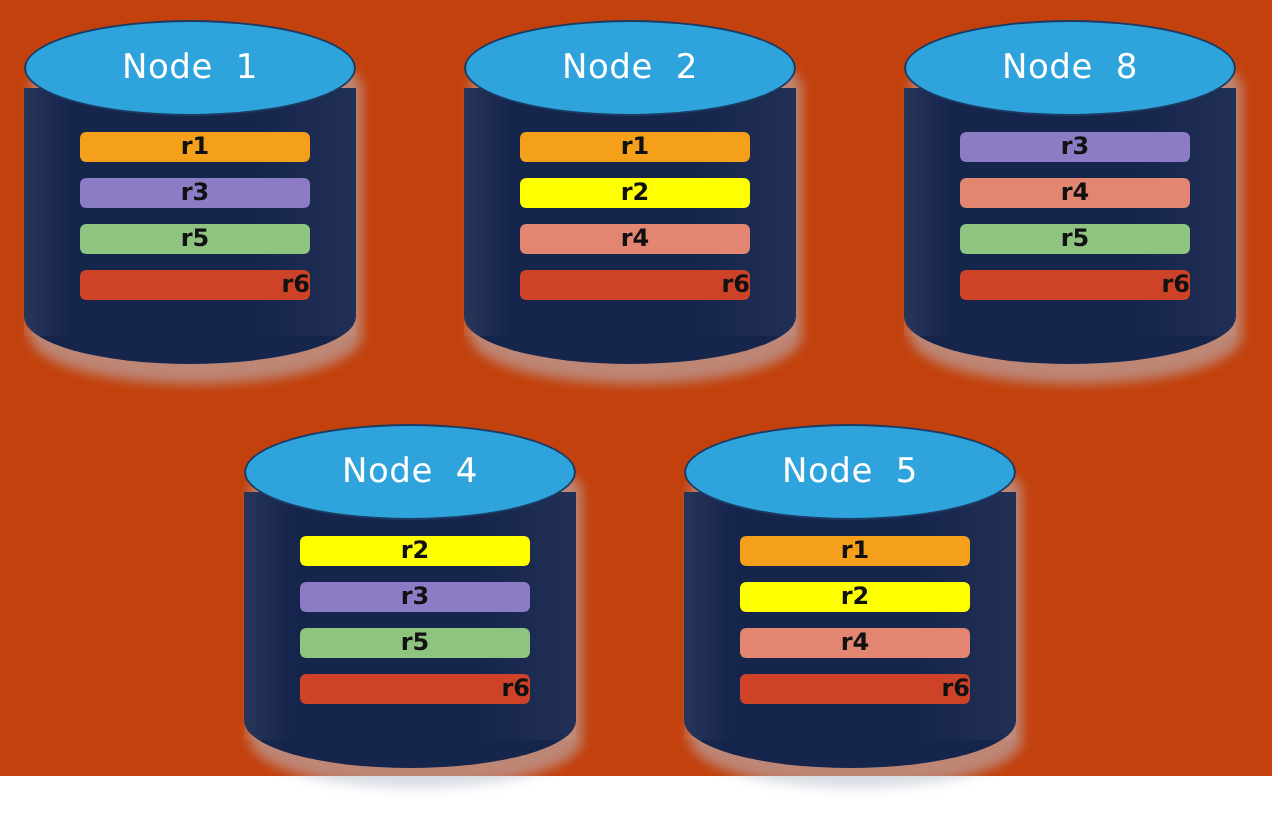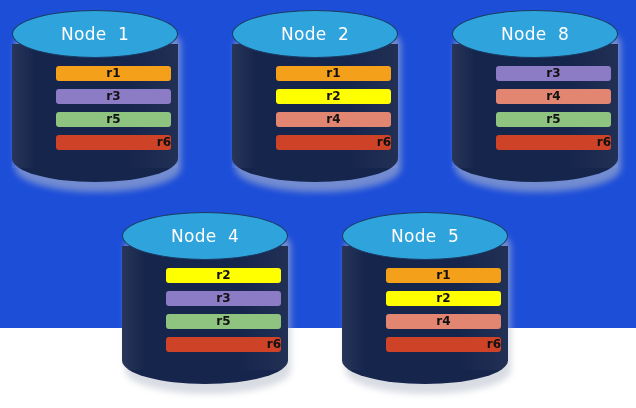--- a/index.html
+++ b/index.html
@@ -13,22 +13,22 @@
     position: relative;
     overflow: hidden;
     font-family: "DejaVu Sans", sans-serif;
   }
 
   #canvas {
     position: absolute;
     left: 0;
     top: 0;
     width: 636px;
-    height: 328px;
-    background: #1d4ed8;
+    height: 388px;
+    background: #c2410c;
   }
 
   .node {
     position: absolute;
     width: 166px;
     height: 175px;
   }
 
   
   .cyl-shadow {
@@ -92,21 +92,21 @@
     color: #ffffff;
     font-size: 17px;
     font-weight: 400;
     letter-spacing: .3px;
     white-space: pre;
   }
 
   
   .bars {
     position: absolute;
-    left: 44px;
+    left: 28px;
     top: 56px;
     width: 115px;
   }
   .bar {
     position: relative;
     width: 115px;
     height: 15px;
     margin-bottom: 8px;
     border-radius: 3px;
     text-align: center;

